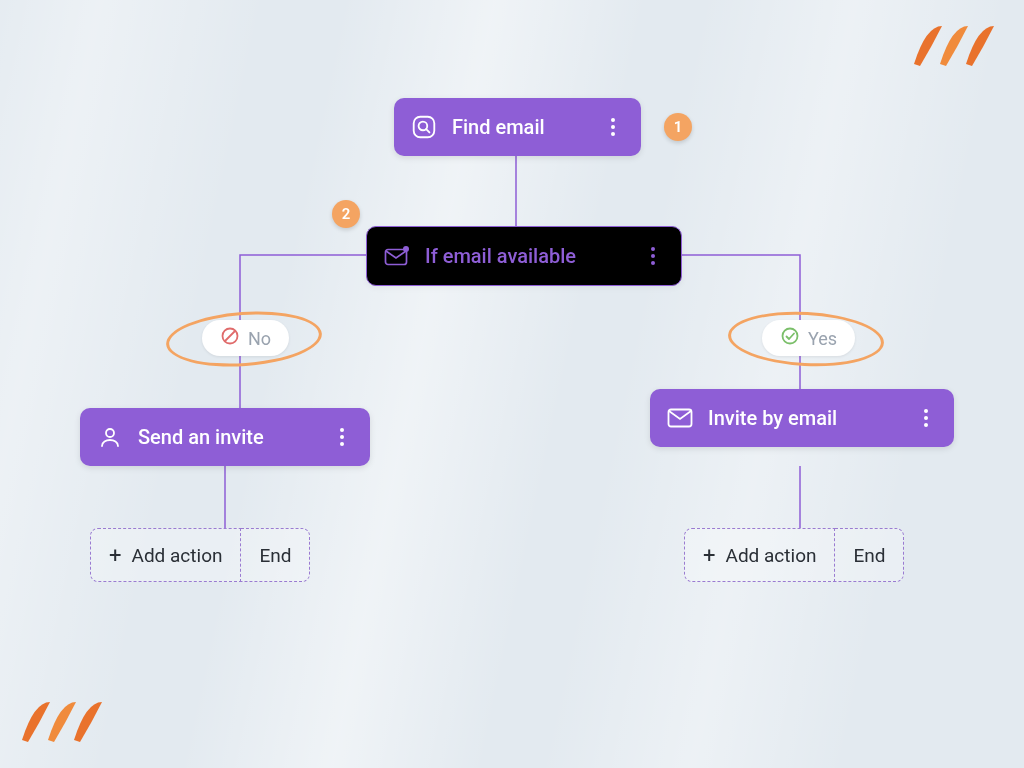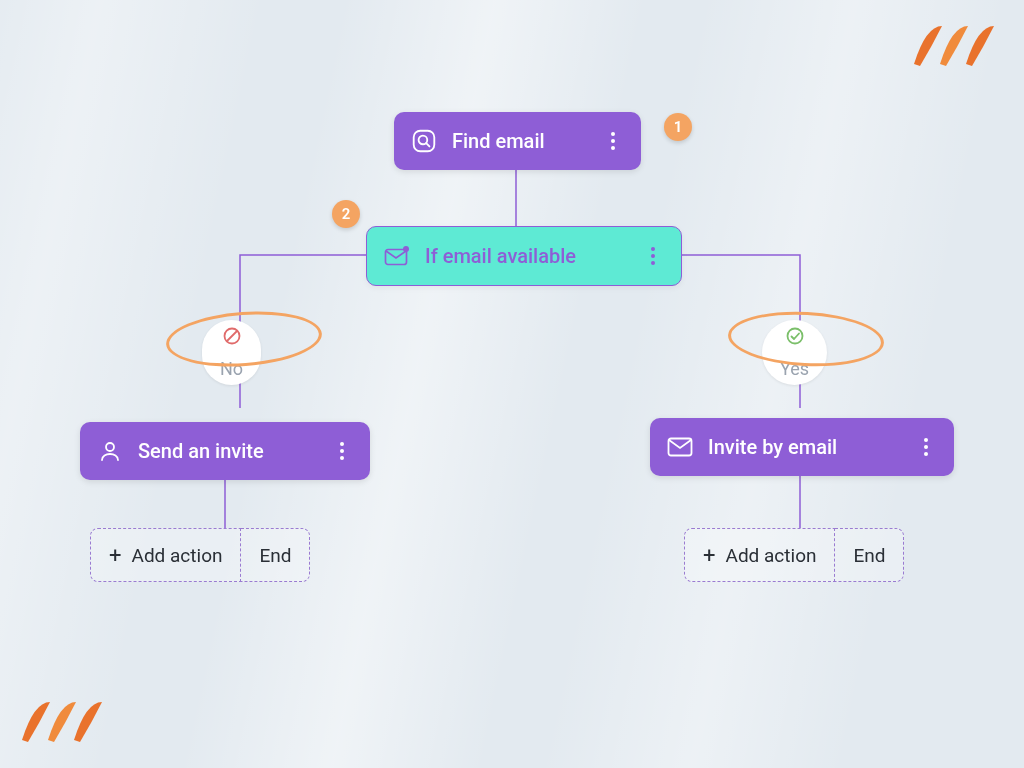--- a/index.html
+++ b/index.html
@@ -30,21 +30,20 @@
     position: absolute;
     background: #8e5ed6;
     color: #fff;
     border-radius: 10px;
     display: flex;
     align-items: center;
     height: 58px;
     box-shadow: 0 2px 6px rgba(0,0,0,0.10);
     z-index: 2;
     padding: 0 16px;
-    margin-top: 14px;
   }
   .node-purple .icon-box {
     width: 28px; height: 28px;
     display: flex; align-items: center; justify-content: center;
     margin-right: 14px;
     flex: 0 0 auto;
   }
   .node-purple .label {
     font-size: 20px;
     font-weight: 500;
@@ -53,21 +52,21 @@
   .node-purple .kebab {
     flex: 0 0 auto;
     width: 24px;
     display: flex; flex-direction: column; align-items: center; gap: 3px;
   }
   .node-purple .kebab span {
     width: 4px; height: 4px; border-radius: 50%; background: #fff;
   }
   .node-white {
     position: absolute;
-    background: #5eead4;
+    background: #000000;
     color: #8e5ed6;
     border: 1.5px solid #8e5ed6;
     border-radius: 10px;
     display: flex;
     align-items: center;
     height: 58px;
     box-shadow: 0 2px 6px rgba(0,0,0,0.05);
     z-index: 2;
     padding: 0 16px;
   }
@@ -90,21 +89,20 @@
   }
 
   .branch-pill {
     position: absolute;
     background: #fff;
     border-radius: 999px;
     padding: 6px 18px;
     display: flex; align-items: center; gap: 8px;
     z-index: 2;
     box-shadow: 0 1px 3px rgba(0,0,0,0.08);
-    flex-direction: column;
   }
   .branch-pill .txt { font-size: 18px; color: #9aa3af; }
   .highlight-ellipse {
     position: absolute;
     border: 3px solid #f4a462;
     border-radius: 50%;
     z-index: 4;
     transform: rotate(-4deg);
     pointer-events: none;
   }
@@ -213,21 +211,21 @@
     </svg>
   </span>
   <span class="label">Send an invite</span>
   <span class="kebab">
       <span></span>
       <span></span>
       <span></span>
     </span>
 </div>
 
-<div class="node-purple" style="left:650px; top:404px; width:272px;">
+<div class="node-purple" style="left:650px; top:389px; width:272px;">
   <span class="icon-box">
     <svg width="26" height="20" viewBox="0 0 26 20" fill="none">
       <rect x="1.5" y="1.5" width="23" height="17" rx="2.5" stroke="#fff" stroke-width="1.8"></rect>
       <path d="M2 3 L13 11 L24 3" stroke="#fff" stroke-width="1.8" fill="none"></path>
     </svg>
   </span>
   <span class="label">Invite by email</span>
   <span class="kebab">
       <span></span>
       <span></span>

